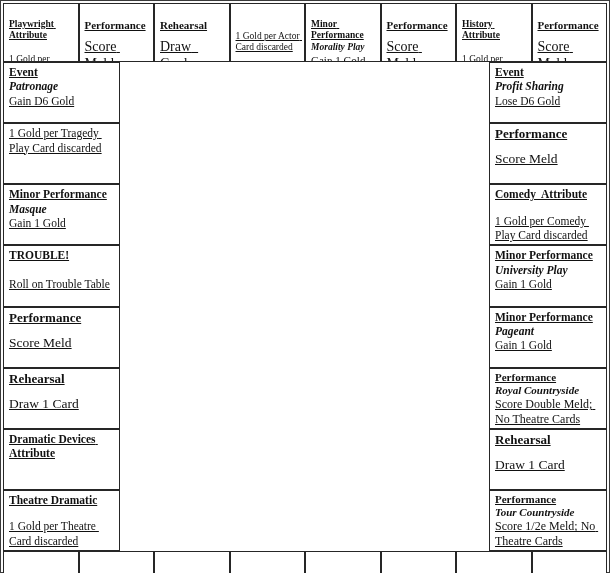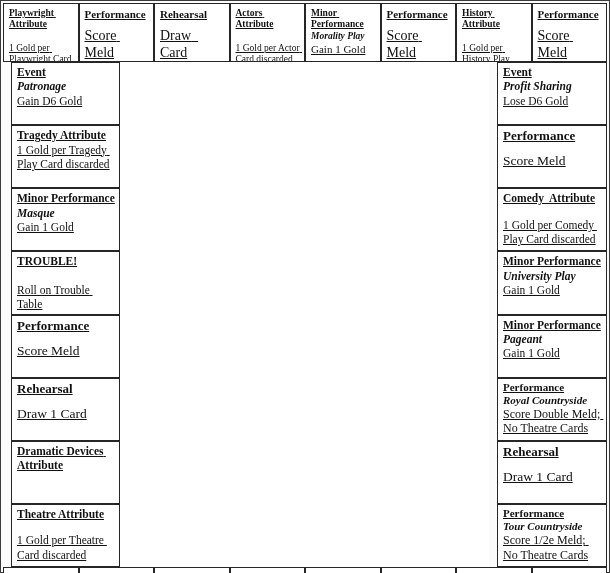--- a/index.html
+++ b/index.html
@@ -8,38 +8,38 @@
     border:1px solid #3a3a3a;background:#fbfbfb;
     padding:2px;display:grid;grid-template-rows:59px 1fr 58px;
     font-family:"Liberation Serif", serif;color:#111;
   }
   .row{display:grid;grid-template-columns:repeat(8,1fr);}
   .middle{display:grid;grid-template-columns:117px 1fr 118px;}
   .colgrid{display:grid;grid-template-rows:repeat(8,1fr);}
   .center{background:#ffffff;}
   .cell{
     background:#ffffff;border:1px solid #262626;
-    padding:4px 4px 2px 5px;box-sizing:border-box;overflow:hidden;
+    padding:15px 4px 2px 5px;box-sizing:border-box;overflow:hidden;
   }
   .cell .title{display:block;font-weight:700;text-decoration:underline;white-space:pre-wrap;}
   .cell .sub{display:block;font-weight:700;font-style:italic;white-space:pre-wrap;}
   .cell .action{display:block;text-decoration:underline;white-space:pre-wrap;}
 
   
   .sm{font-size:9.5px;line-height:1.2;}
   .sm .action{margin-top:12px;}
   .sm.minor .action{font-size:11px;margin-top:1px;}
 
   
   .big{font-size:11px;line-height:1.2;}
   .big .title{font-size:11px;}
   .big .action{font-size:14px;margin-top:7px;}
 
   
-  .side{font-size:11.5px;line-height:1.25;padding:2px 4px 2px 5px;margin-left:8px;}
+  .side{font-size:11.5px;line-height:1.25;padding:2px 4px 2px 5px;}
 
   
   .side.big2 .title{font-size:13px;}
   .side.big2 .action{font-size:13.5px;margin-top:9px;}
 
   
   .side.compact{font-size:11px;line-height:1.2;}
   .side.compact .action{font-size:12px;}
 
   
@@ -61,21 +61,20 @@
       </div>
       <div class="cell big">
         <span class="title">Performance</span>
         <span class="action">Score Meld</span>
       </div>
       <div class="cell big">
         <span class="title">Rehearsal</span>
         <span class="action">Draw  Card</span>
       </div>
       <div class="cell sm gap8">
-        <span class="title">Actors Attribute</span>
         <span class="action">1 Gold per Actor Card discarded</span>
       </div>
       <div class="cell sm minor">
         <span class="title">Minor Performance</span>
         <span class="sub">Morality Play</span>
         <span class="action">Gain 1 Gold</span>
       </div>
       <div class="cell big">
         <span class="title">Performance</span>
         <span class="action">Score Meld</span>
@@ -90,21 +89,20 @@
       </div>
     </div>
   <div class="middle">
     <div class="colgrid">
         <div class="cell side">
           <span class="title">Event</span>
           <span class="sub">Patronage</span>
           <span class="action">Gain D6 Gold</span>
         </div>
         <div class="cell side">
-          <span class="title">Tragedy Attribute</span>
           <span class="action">1 Gold per Tragedy Play Card discarded</span>
         </div>
         <div class="cell side">
           <span class="title">Minor Performance</span>
           <span class="sub">Masque</span>
           <span class="action">Gain 1 Gold</span>
         </div>
         <div class="cell side gap14">
           <span class="title">TROUBLE!</span>
           <span class="action">Roll on Trouble Table</span>
@@ -114,21 +112,21 @@
           <span class="action">Score Meld</span>
         </div>
         <div class="cell side big2">
           <span class="title">Rehearsal</span>
           <span class="action">Draw 1 Card</span>
         </div>
         <div class="cell side">
           <span class="title">Dramatic Devices Attribute</span>
         </div>
         <div class="cell side gap12">
-          <span class="title">Theatre Attribute</span>
+          <span class="title">Theatre Dramatic</span>
           <span class="action">1 Gold per Theatre Card discarded</span>
         </div>
       </div>
     <div class="center"></div>
     <div class="colgrid">
         <div class="cell side">
           <span class="title">Event</span>
           <span class="sub">Profit Sharing</span>
           <span class="action">Lose D6 Gold</span>
         </div>

